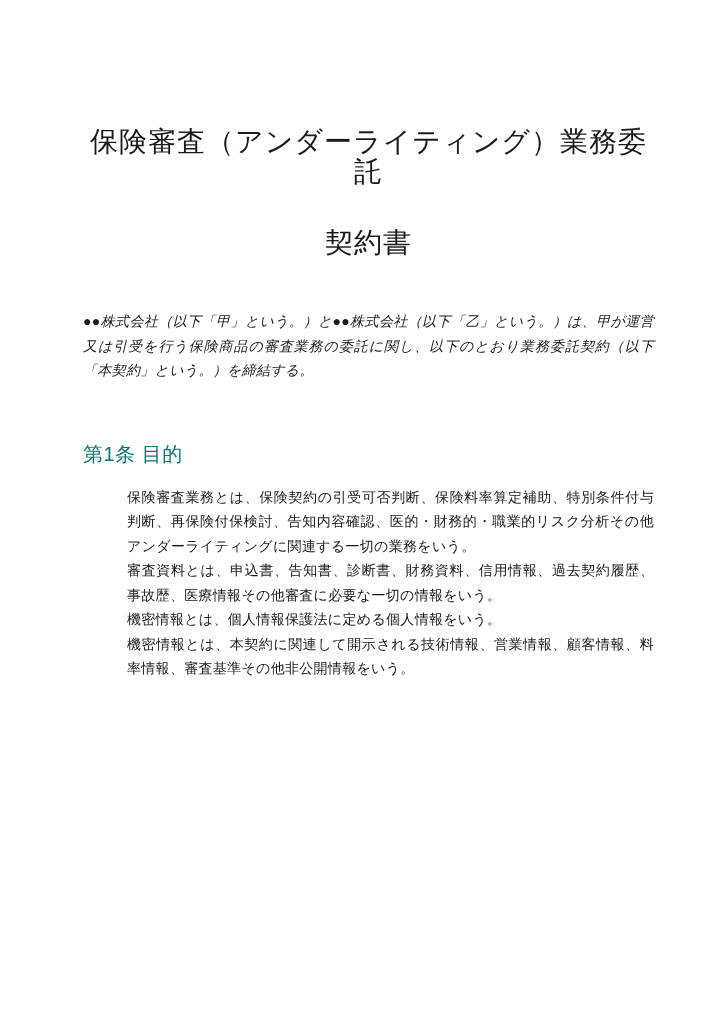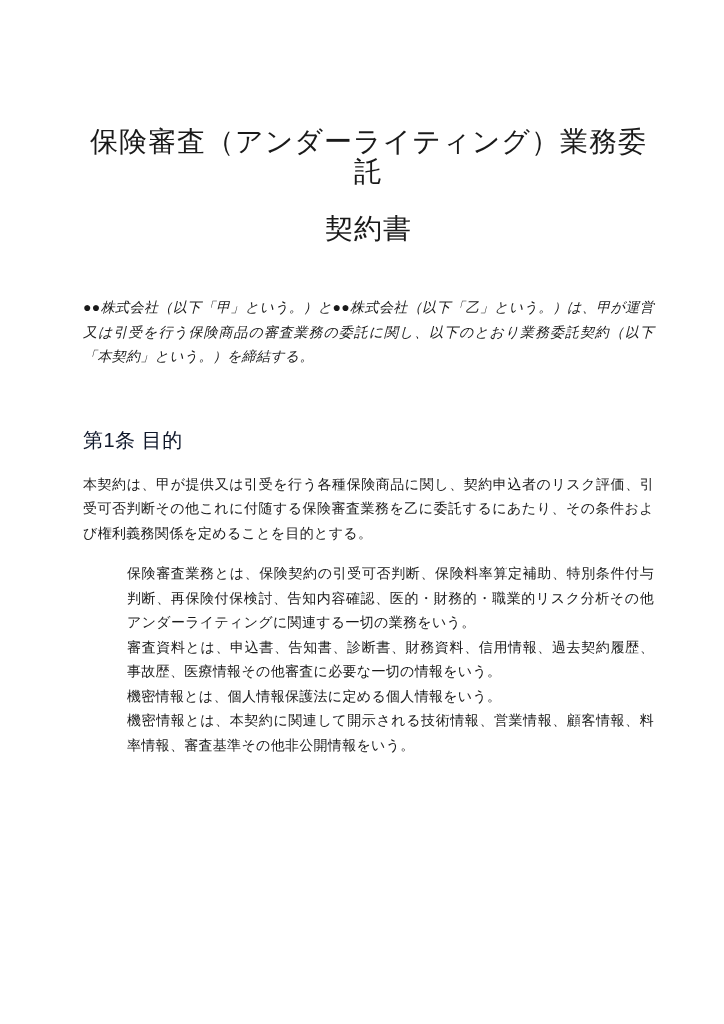--- a/index.html
+++ b/index.html
@@ -25,38 +25,38 @@
   }
   .doc-title {
     text-align: center;
     font-size: 28px;
     font-weight: 400;
     line-height: 30px;
     letter-spacing: 1px;
     color: #1a1a1a;
   }
   .doc-title.line1 { margin-top: 127px; }
-  .doc-title.line2 { margin-top: 27px; }
+  .doc-title.line2 { margin-top: 41px; }
   p.body-text {
     margin: 0;
     font-size: 14px;
     font-weight: 400;
     line-height: 24.5px;
     letter-spacing: 0.3px;
     text-align: justify;
     color: #1a1a1a;
   }
   .intro { margin-top: 51px !important; font-style: italic; }
   h2.article-heading {
     margin: 0;
     font-size: 20px;
     font-weight: 400;
     line-height: 30px;
     letter-spacing: 0.5px;
-    color: #0f172a;
+    color: #0f766e;
   }
   .heading-1 { margin-top: 56px !important; }
   .para-1   { margin-top: 17px !important; }
   .heading-2 { margin-top: 65px !important; }
   .para-2   { margin-top: 19px !important; }
   .definitions {
     margin-top: 16px;
     margin-left: 44px;
   }
   .definitions p.body-text { margin: 0; }
@@ -68,21 +68,20 @@
   <div class="content">
 
     <div class="doc-title line1">保険審査（アンダーライティング）業務委託</div>
 
     <div class="doc-title line2">契約書</div>
 
     <p class="body-text intro">●●株式会社（以下「甲」という。）と●●株式会社（以下「乙」という。）は、甲が運営又は引受を行う保険商品の審査業務の委託に関し、以下のとおり業務委託契約（以下「本契約」という。）を締結する。</p>
 
     <h2 class="article-heading heading-1">第1条 目的</h2>
 
-    <p class="body-text para-1">本契約は、甲が提供又は引受を行う各種保険商品に関し、契約申込者のリスク評価、引受可否判断その他これに付随する保険審査業務を乙に委託するにあたり、その条件および権利義務関係を定めることを目的とする。</p>
 
 
 
     <div class="definitions">
       <p class="body-text">保険審査業務とは、保険契約の引受可否判断、保険料率算定補助、特別条件付与判断、再保険付保検討、告知内容確認、医的・財務的・職業的リスク分析その他アンダーライティングに関連する一切の業務をいう。</p>
       <p class="body-text">審査資料とは、申込書、告知書、診断書、財務資料、信用情報、過去契約履歴、事故歴、医療情報その他審査に必要な一切の情報をいう。</p>
       <p class="body-text">機密情報とは、個人情報保護法に定める個人情報をいう。</p>
       <p class="body-text">機密情報とは、本契約に関連して開示される技術情報、営業情報、顧客情報、料率情報、審査基準その他非公開情報をいう。</p>
     </div>
 

